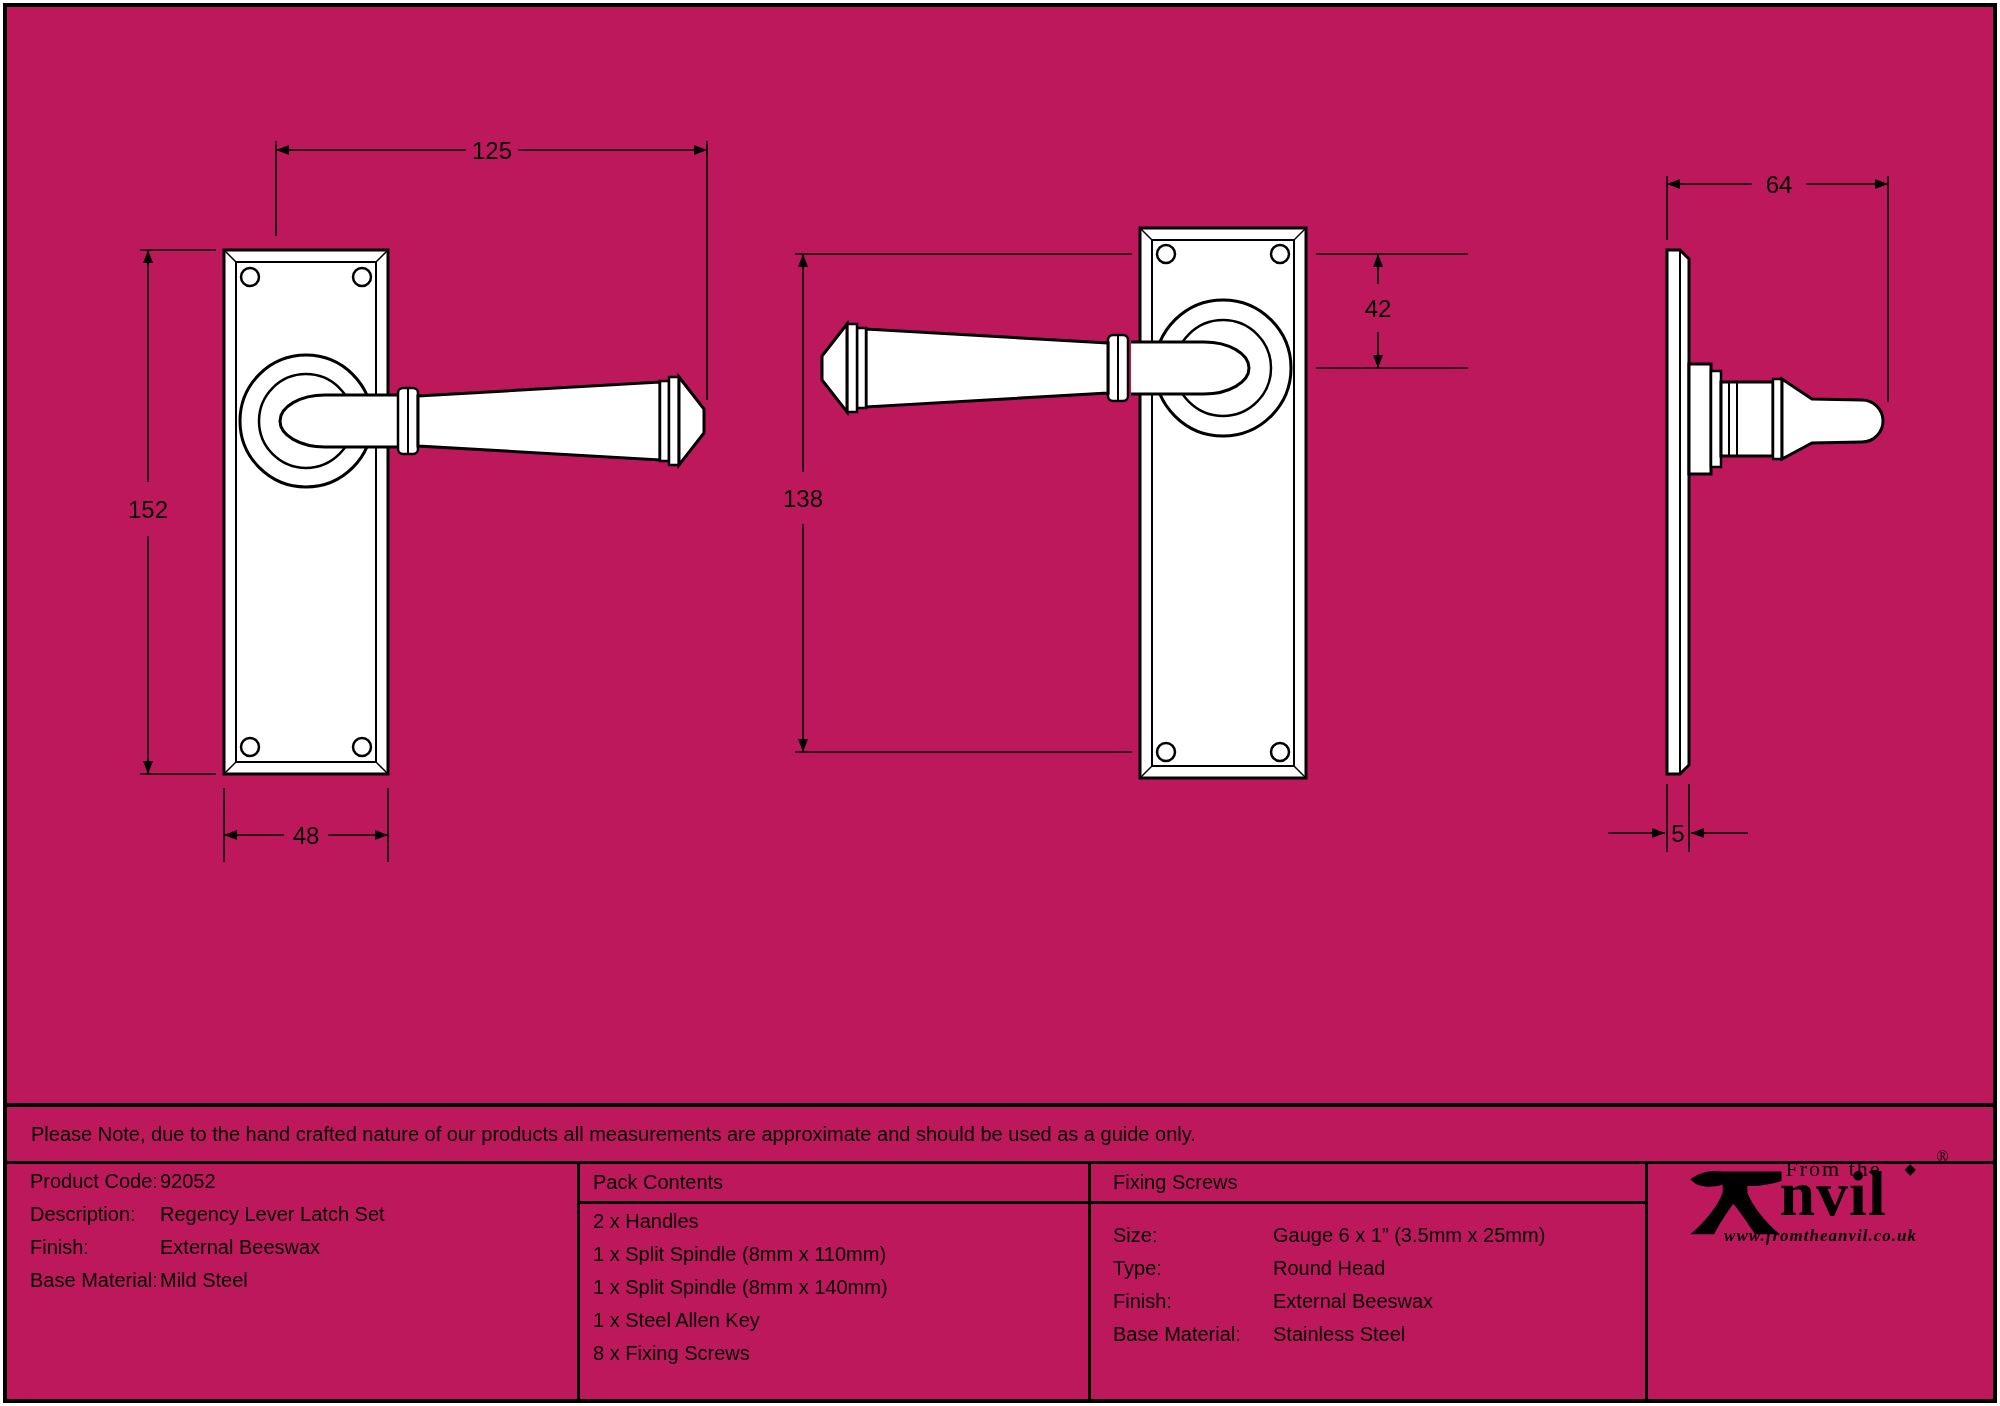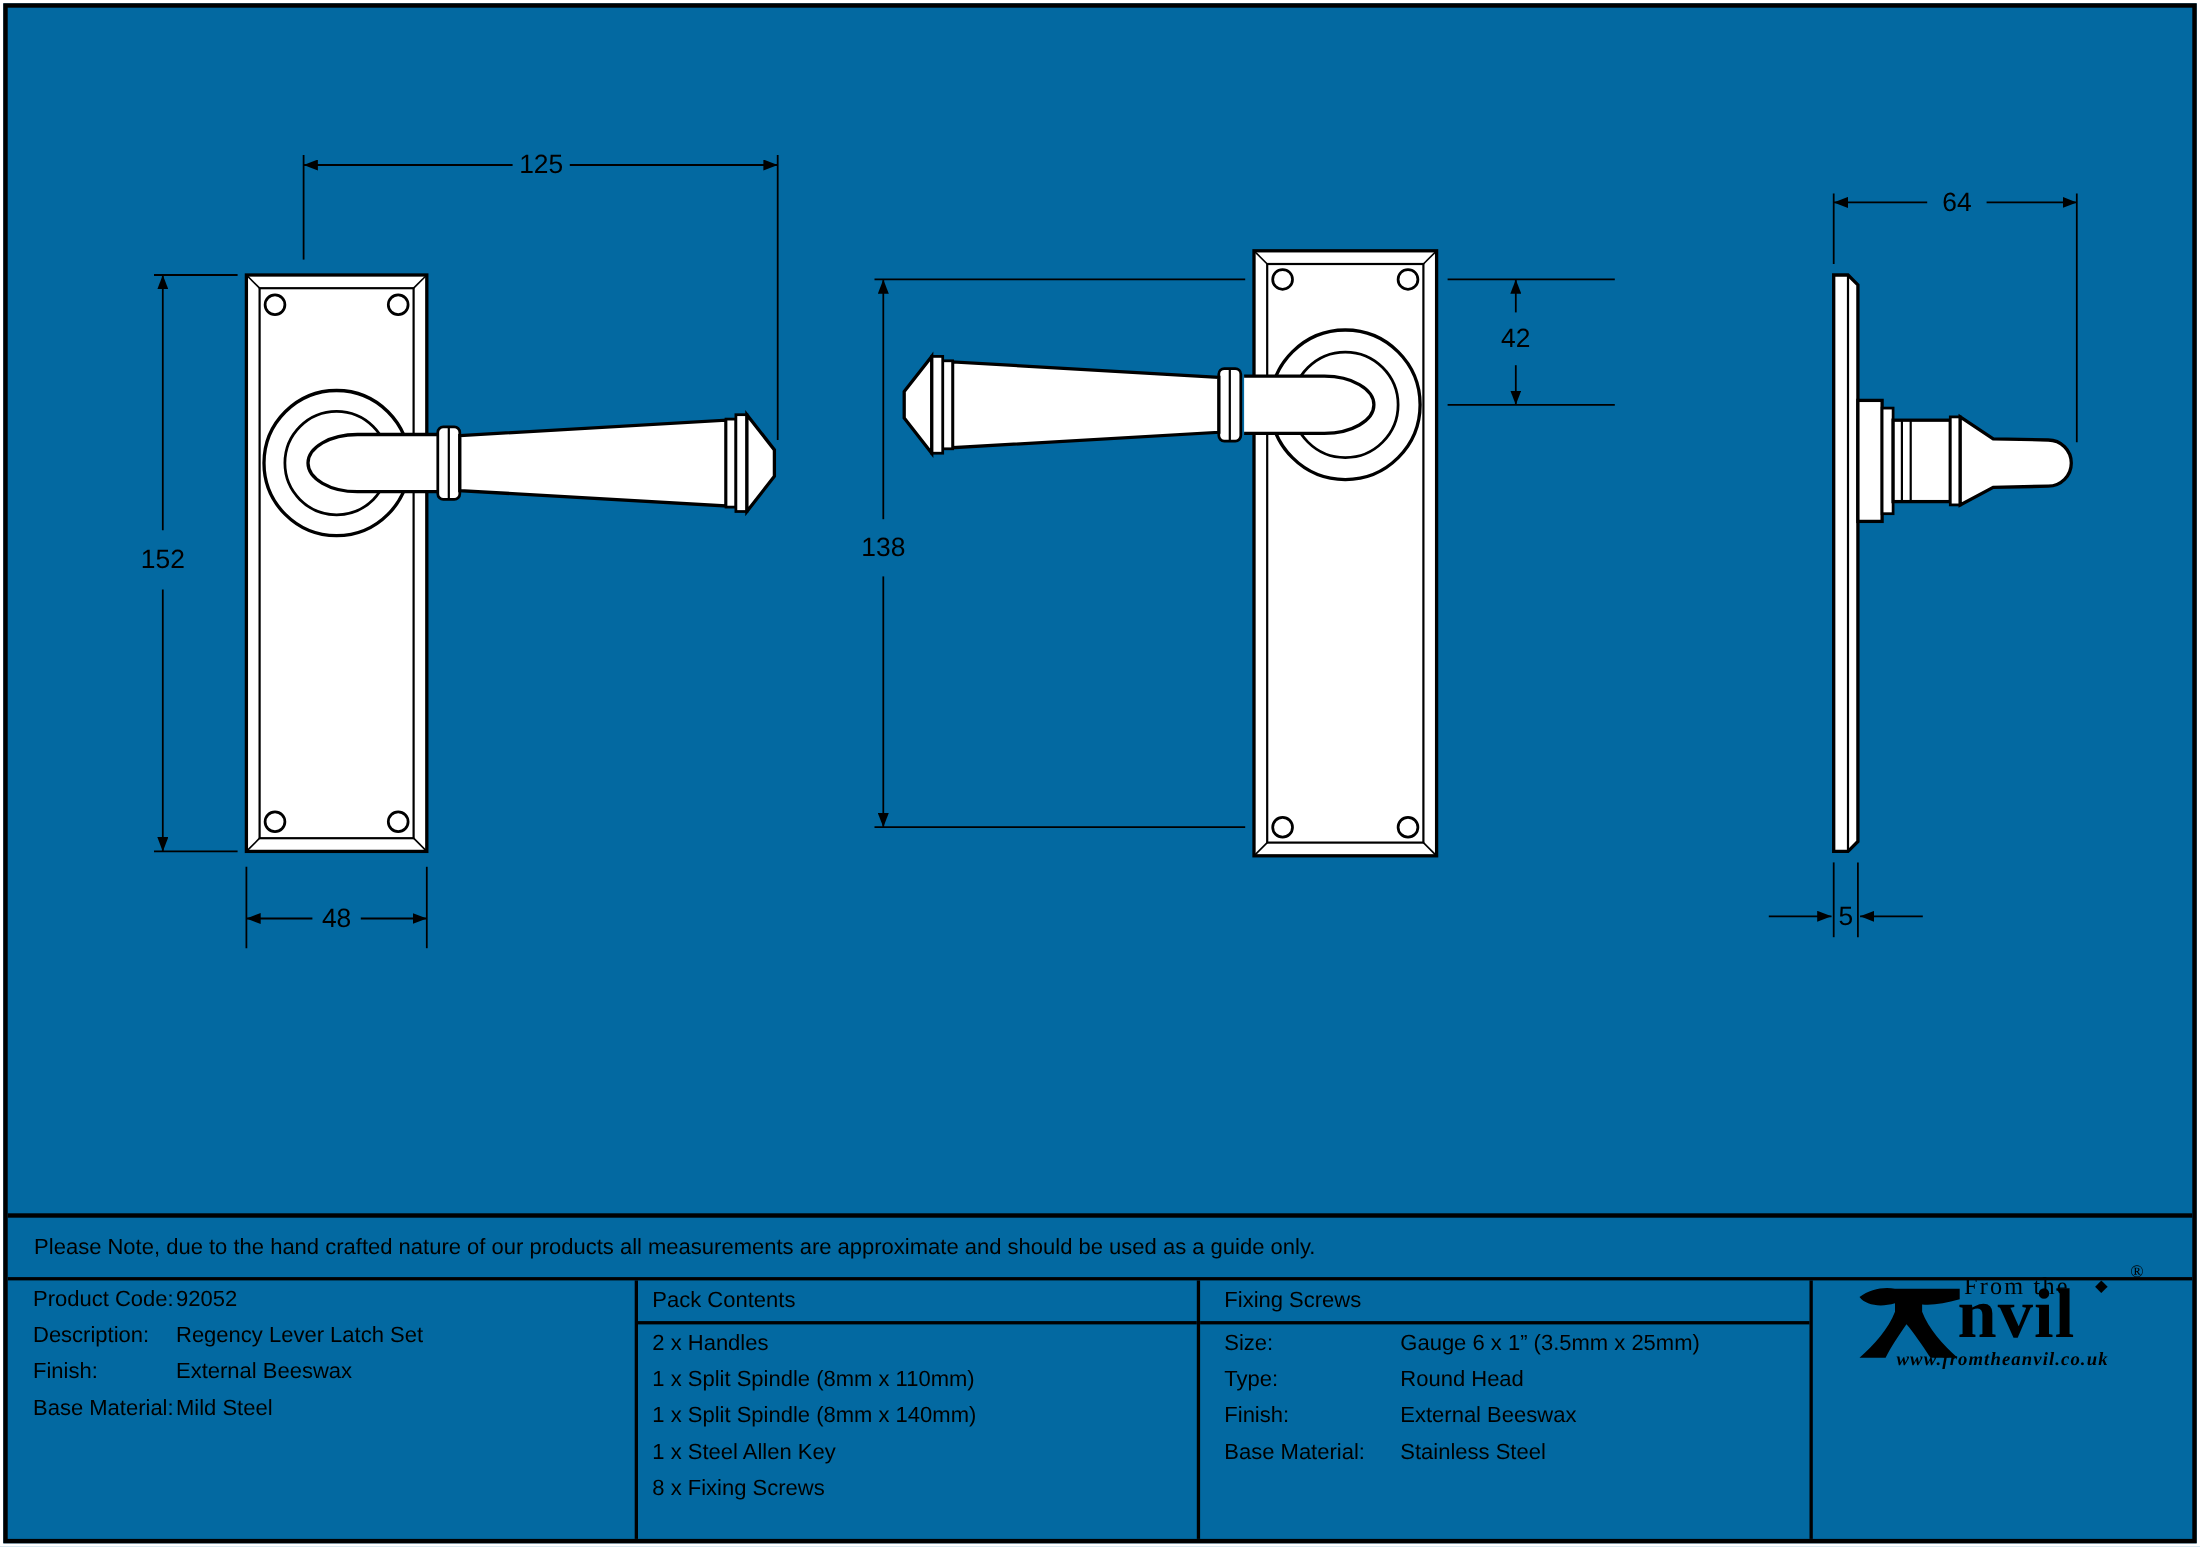--- a/index.html
+++ b/index.html
@@ -1,25 +1,25 @@
 <!DOCTYPE html>
 <html><head>
 <meta charset="utf-8">
 <style>
   html,body{margin:0;padding:0;background:#ffffff;}
   body{width:2000px;height:1406px;position:relative;font-family:"Liberation Sans",sans-serif;color:#000;}
-  .frame{position:absolute;left:3px;top:3px;right:3px;bottom:3px;border:4px solid #000;display:flex;flex-direction:column;background:#0369a1;}
+  .frame{position:absolute;left:3px;top:3px;right:3px;bottom:3px;border:4px solid #000;display:flex;flex-direction:column;background:#be185d;}
   .drawing-area{height:1096px;position:relative;}
   .drawing-area svg{display:block;width:100%;height:100%;}
   .note-row{height:54px;border-top:4px solid #000;display:flex;align-items:center;padding-left:24px;font-size:20px;}
   .info-table{flex:1;display:flex;border-top:3px solid #000;}
   .col{display:flex;flex-direction:column;}
   .col-1{width:570px;}
   .col-2{width:508px;border-left:3px solid #000;}
-  .col-3{width:554px;border-left:3px solid #000;}
+  .col-3{width:554px;border-left:3px solid #000;gap:14px;}
   .col-4{flex:1;border-left:3px solid #000;}
   .col-header{height:37px;border-bottom:3px solid #000;display:flex;align-items:center;font-size:20px;}
   .col-body{flex:1;padding-top:1px;font-size:20px;line-height:33px;}
   .pad1{padding-left:23px;}
   .pad2{padding-left:13px;}
   .pad3{padding-left:22px;}
   .kv{display:flex;}
   .kv .k1{width:130px;flex:none;}
   .kv .k3{width:160px;flex:none;}
   .logo-cell{display:flex;align-items:center;justify-content:flex-start;}

